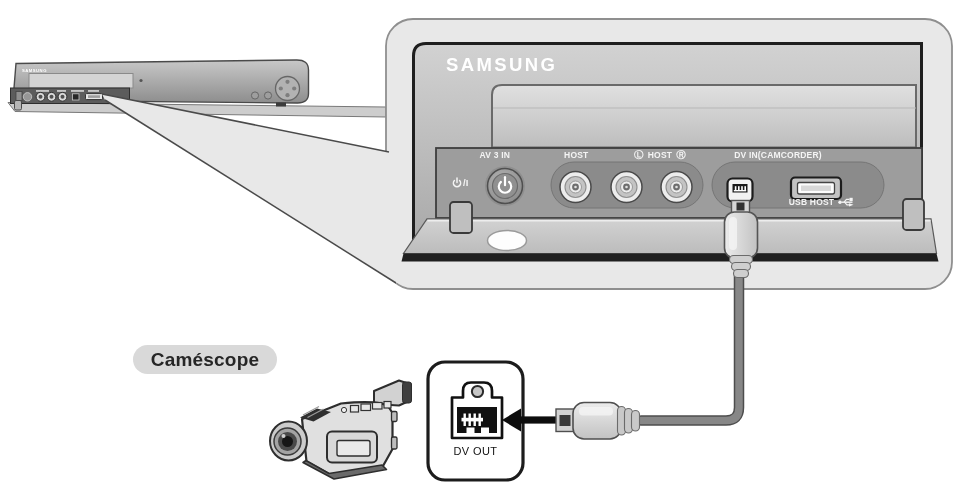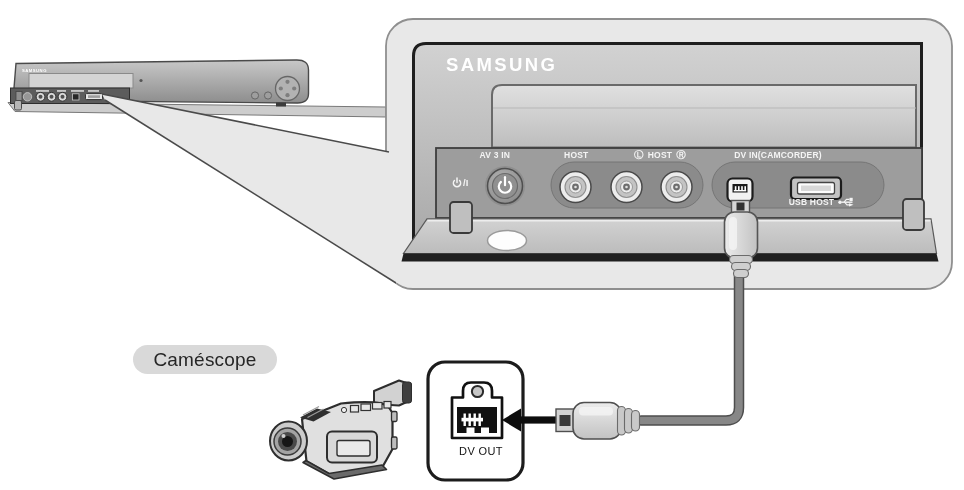--- a/index.html
+++ b/index.html
@@ -27,24 +27,24 @@
     display:flex; align-items:center; color:#f4f4f4;
     font-size:9.5px; font-weight:bold;
   }
   .power-label svg { margin-right:1px; }
   .usb-icon-svg { margin-left:4px; }
 
   .camescope-pill {
     left:133px; top:345px; width:144px; height:29px;
     background:#d9d9d9; border-radius:15px;
     display:flex; align-items:center; justify-content:center;
-    font-size:19px; font-weight:normal; color:#262626; letter-spacing:0.2px;
+    font-size:19px; font-weight:bold; color:#262626; letter-spacing:0.2px;
   }
   .dvout-label {
-    left:408px; top:445px; width:95px; text-align:right;
+    left:428px; top:445px; width:95px; text-align:center;
     font-size:11px; color:#111111; letter-spacing:0.4px;
   }
 </style>
 </head>
 <body>
 
 <div class="stage">
 
 <svg class="scene" width="964" height="490" viewBox="0 0 964 490">
   <defs>

